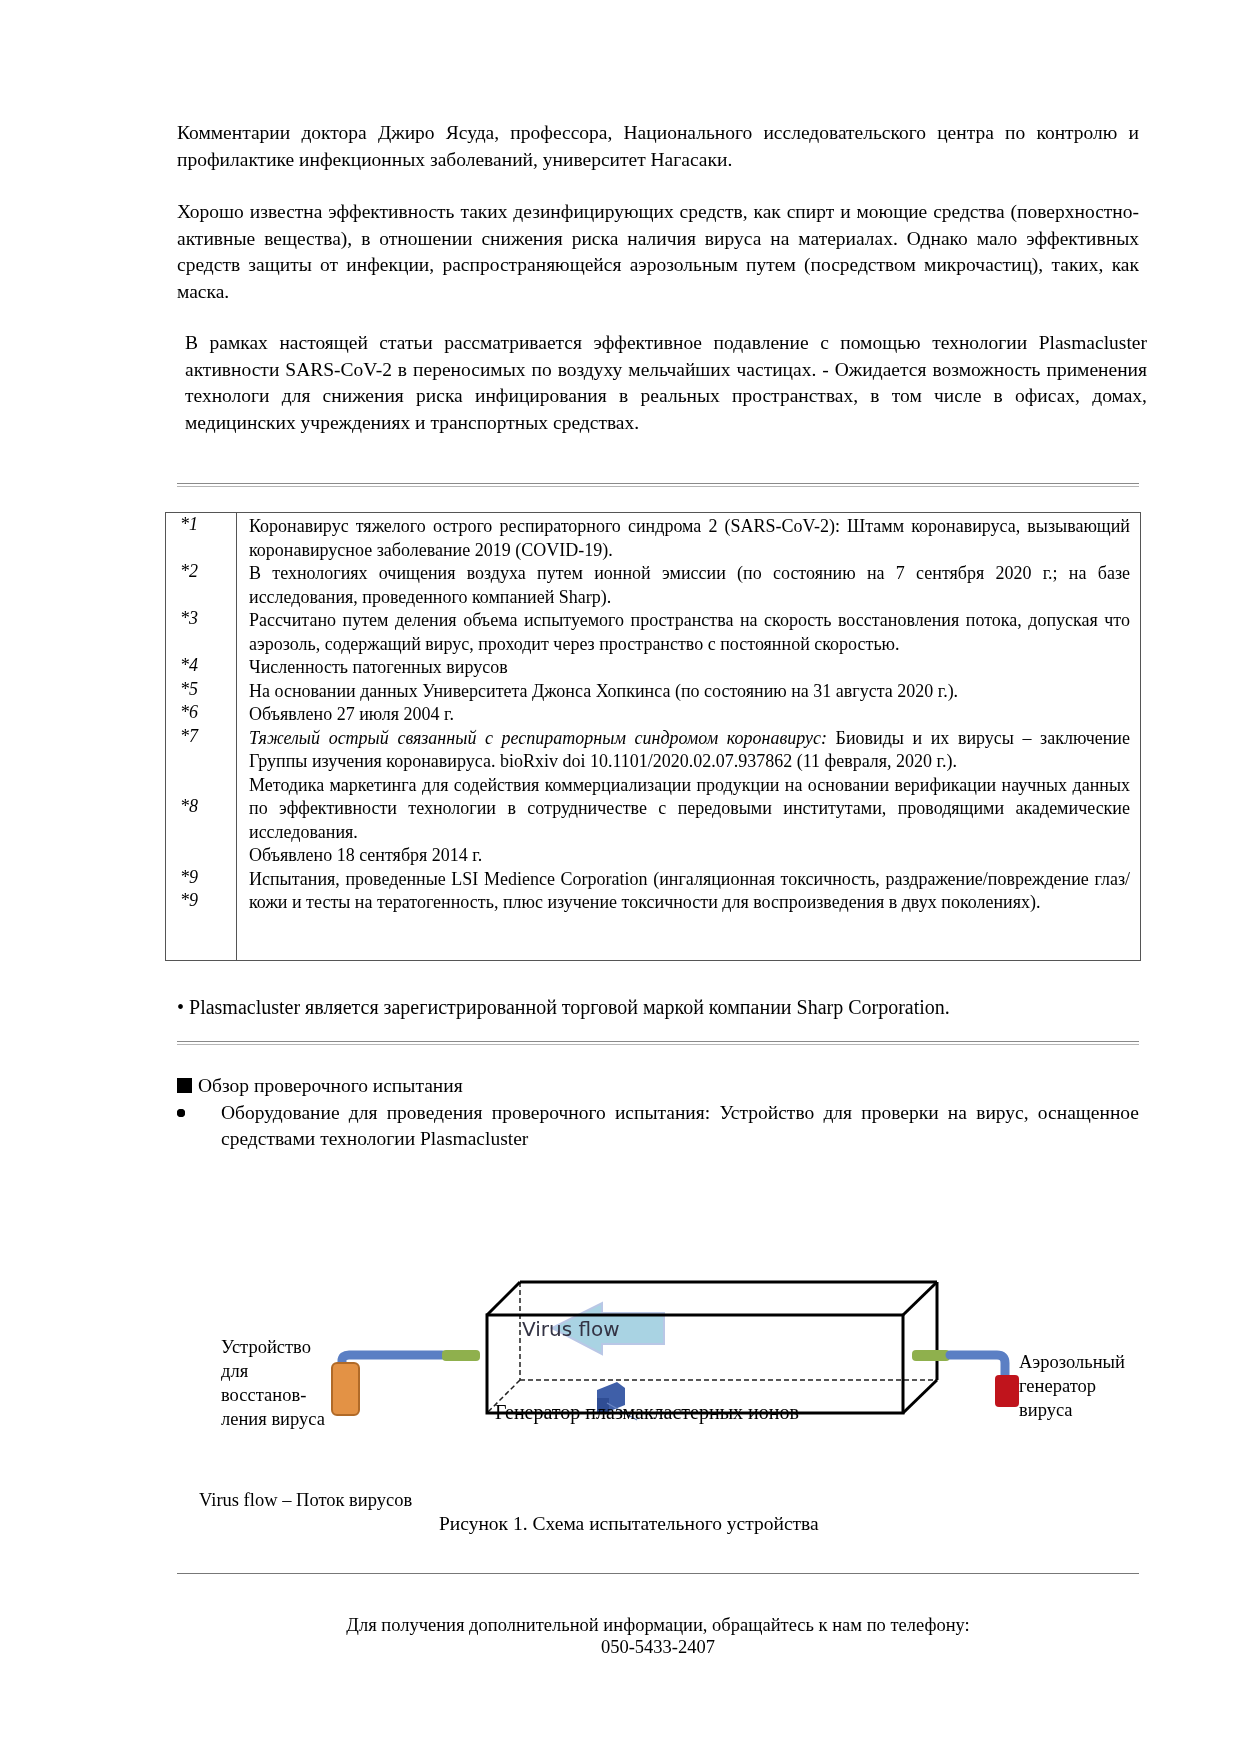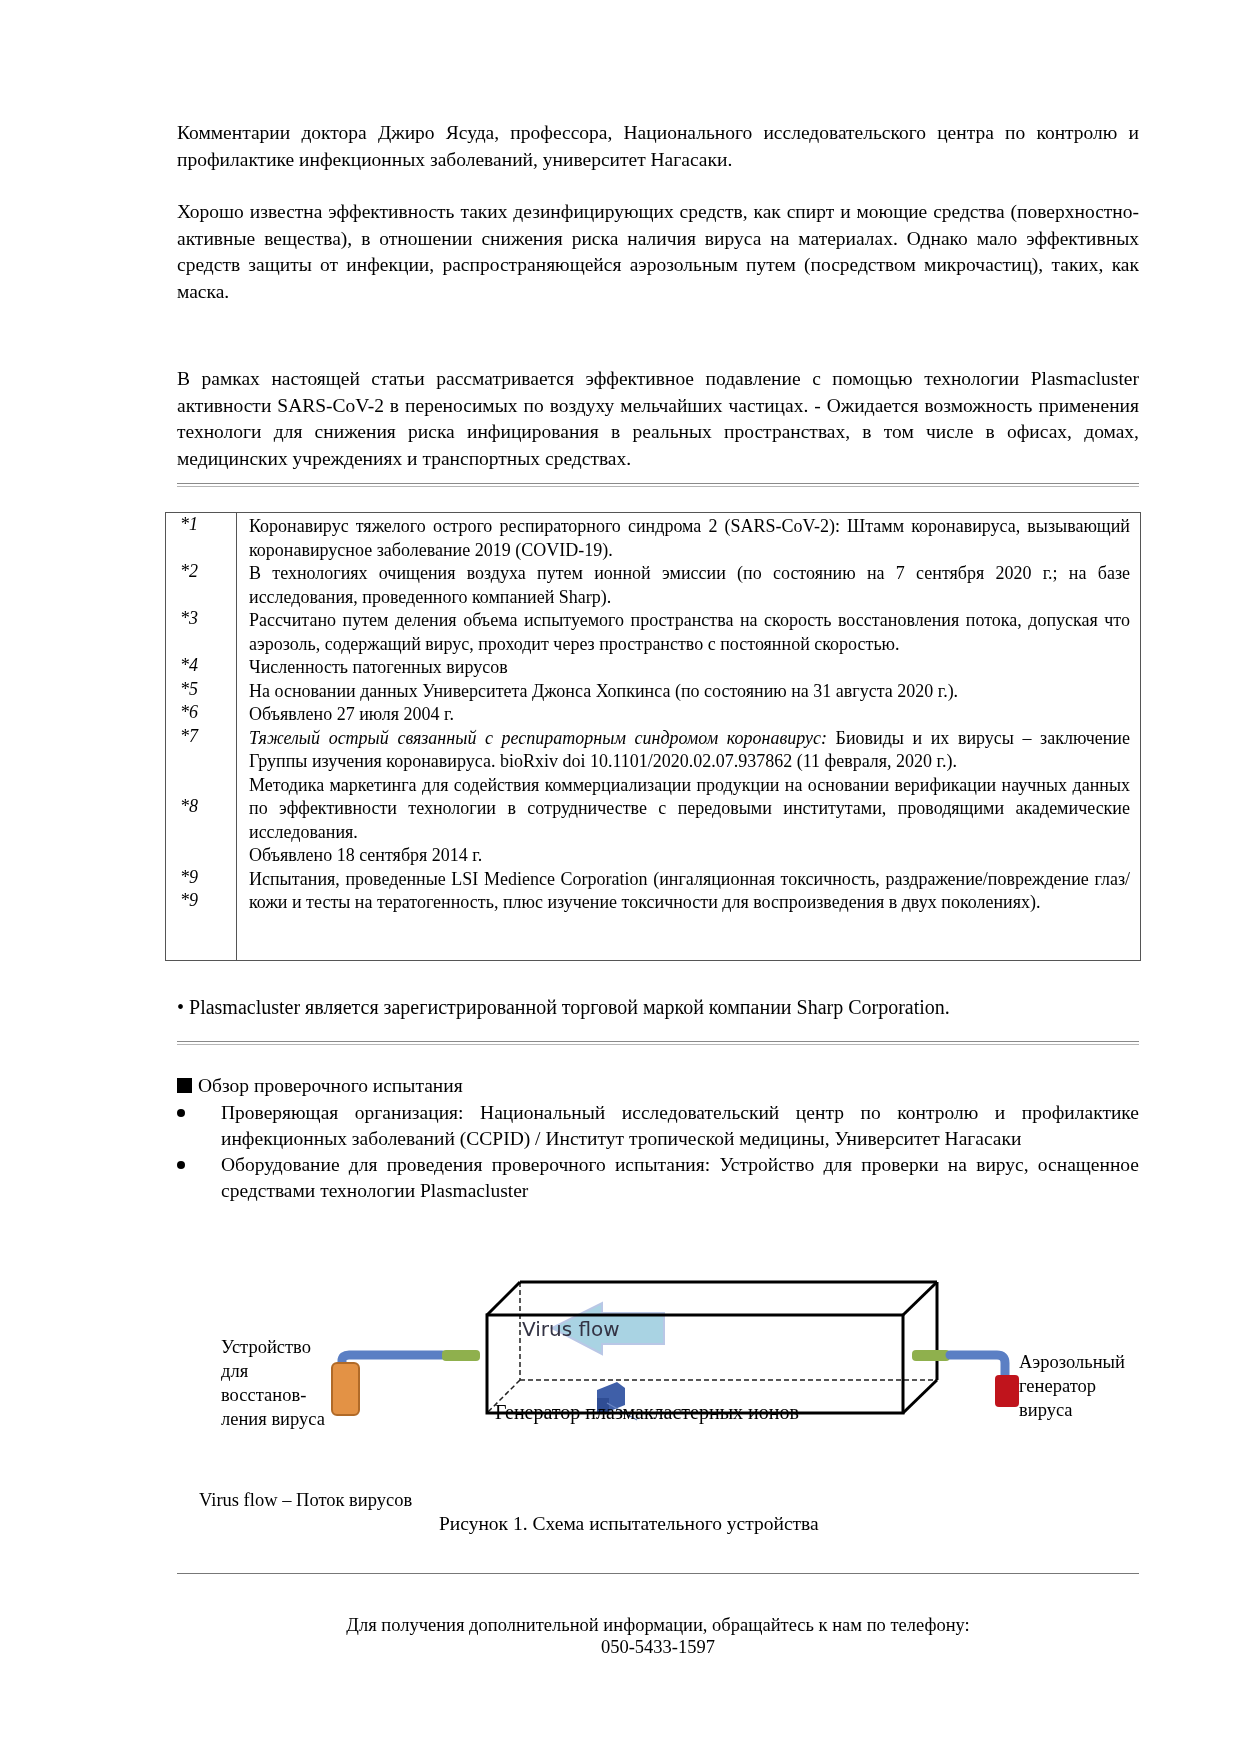--- a/index.html
+++ b/index.html
@@ -2,21 +2,21 @@
 <html><head>
 <meta charset="utf-8">
 <style>
   html, body { margin: 0; padding: 0; background: #ffffff; }
   body { width: 1240px; height: 1754px; position: relative; overflow: hidden;
          font-family: "Liberation Serif", "DejaVu Serif", serif; color: #000; }
   .page { position: absolute; left: 177px; top: 0; width: 962px; }
   p.para { margin: 0; font-size: 19.5px; line-height: 26.5px; text-align: justify; text-align-last: left; }
   #p1 { position: absolute; top: 120px; left: 0; width: 962px; }
   #p2 { position: absolute; top: 199px; left: 0; width: 962px; }
-  #p3 { position: absolute; top: 330px; left: 0; width: 962px; margin-top: 36px; }
+  #p3 { position: absolute; top: 330px; left: 8px; width: 962px; }
   .dbl-rule { position: absolute; left: 0; width: 962px; height: 4px;
               border-top: 1.5px solid #8a8a8a; border-bottom: 1.5px solid #b5b5b5; box-sizing: border-box; }
   #rule1 { top: 483px; }
   #rule2 { top: 1041px; }
   table.notes { position: absolute; top: 512px; left: -12px; width: 976px;
                 border-collapse: collapse; border: 1.5px solid #555; }
   table.notes td { vertical-align: top; padding: 0; font-size: 18px; line-height: 23.5px; }
   td.num { width: 56px; border-right: 1.5px solid #555; font-style: italic; font-size: 13px;
            padding-left: 14px !important; padding-top: 0; }
   td.num div { height: 23.5px; }
@@ -84,21 +84,21 @@
 
   <div id="tm">• Plasmacluster является зарегистрированной торговой маркой компании Sharp Corporation.</div>
 
   <div class="dbl-rule" id="rule2"></div>
 
   <div id="sec-head">
     <span class="sq"></span><span>Обзор проверочного испытания</span>
   </div>
 
   <ul class="bullets">
-    <li><span class="dot"></span><span>Проверяющая организация: Национальный исследовательский центр по контролю и профилактике инфекционных заболеваний (CCPID) / Институт тропической медицины, Университет Нагасаки</span></li>
+    <li><span class="dot"></span></li>
     <li><span class="dot"></span><span>Оборудование для проведения проверочного испытания: Устройство для проверки на вирус, оснащенное средствами технологии Plasmacluster</span></li>
   </ul>
 
   <div class="figure">
     <svg class="diagram" width="962" height="250" viewBox="0 0 962 250">
 
       <g stroke="#222" stroke-width="1.5" stroke-dasharray="5,3" fill="none">
         <line x1="343" y1="22" x2="343" y2="120"></line>
         <line x1="343" y1="120" x2="760" y2="120"></line>
         <line x1="343" y1="120" x2="310" y2="153"></line>
@@ -134,15 +134,15 @@
     <div class="fig-label" id="lbl-left">Устройство для восстанов-ления вируса</div>
     <div class="fig-label" id="lbl-right">Аэрозольный генератор вируса</div>
     <div class="fig-label" id="lbl-gen">Генератор плазмакластерных ионов</div>
     <div class="fig-label" id="lbl-legend">Virus flow – Поток вирусов</div>
     <div class="fig-label" id="lbl-caption">Рисунок 1. Схема испытательного устройства</div>
   </div>
 
   <div id="footer-rule"></div>
   <div id="footer">
     <div>Для получения дополнительной информации, обращайтесь к нам по телефону:</div>
-    <div>050-5433-1597</div>
+    <div>050-5433-2407</div>
   </div>
 </div>
 
 </body></html>

